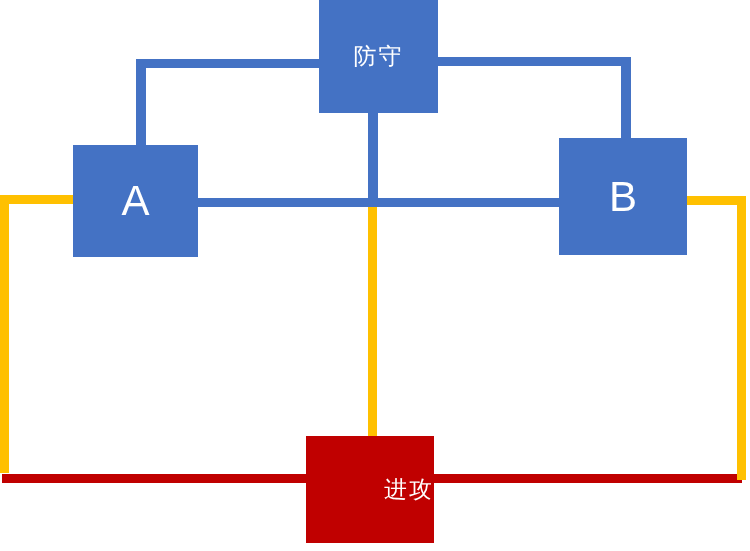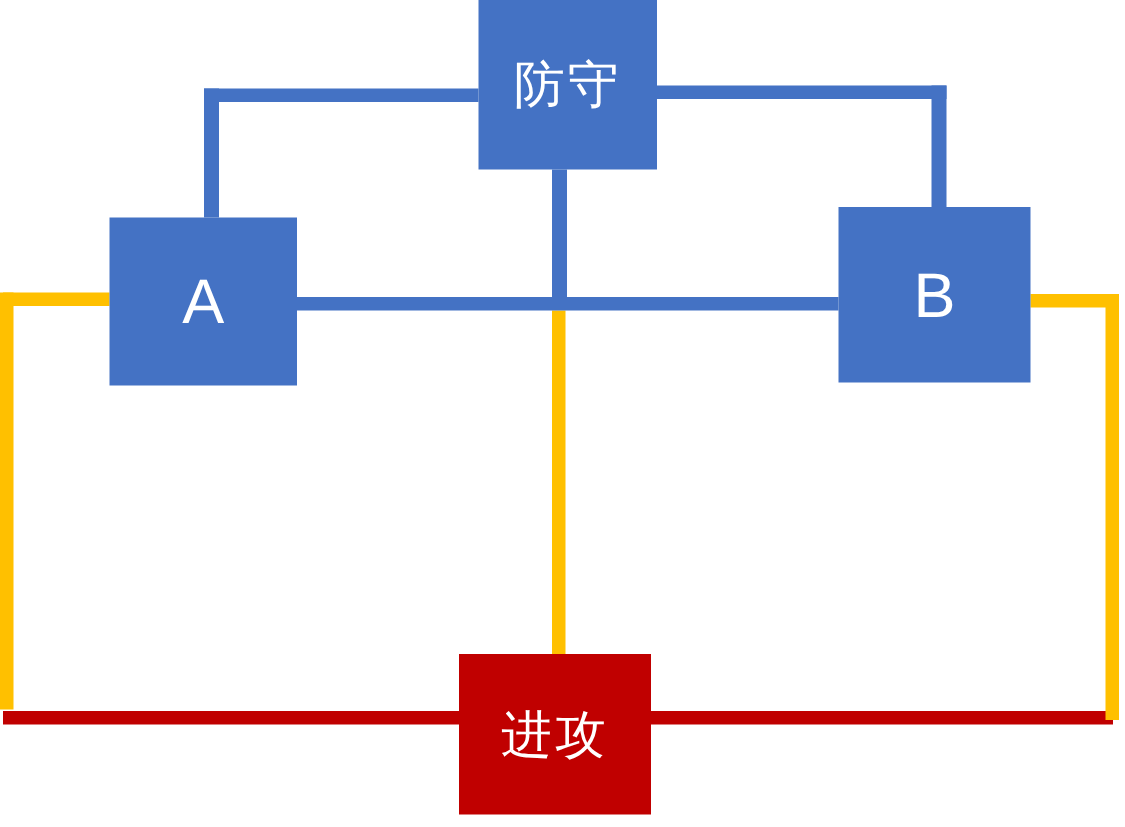--- a/index.html
+++ b/index.html
@@ -20,21 +20,21 @@
     display: flex;
     align-items: center;
     justify-content: center;
     color: var(--text, #ffffff);
     z-index: 4;
     box-sizing: border-box;
   }
   .node.blue { background: var(--node-blue, #4472C4); }
   .node.red  { background: var(--node-red, #C00000); }
   .node-label { line-height: 1; user-select: none; }
-  .cjk-label { font-size: 34px; letter-spacing: 2px; }
+  .cjk-label { font-size: 23px; letter-spacing: 2px; }
   .latin-label { font-size: 42px; }
   .line { position: absolute; }
   .line.blue   { background: var(--connector-blue, #4472C4); z-index: 3; }
   .line.yellow { background: var(--line-yellow, #FFC000); z-index: 2; }
   .line.darkred{ background: var(--line-dark-red, #C00000); z-index: 1; }
 
   
   #line-defense-a-h      { left: 136px; top: 59px;  width: 183px; height: 9px; }
   #line-defense-a-v      { left: 136px; top: 59px;  width: 10px;  height: 86px; }
   #line-defense-b-h      { left: 438px; top: 57px;  width: 193px; height: 9px; }
@@ -49,21 +49,21 @@
   #yellow-right-v  { left: 737px; top: 196px; width: 9px;   height: 284px; }
   #yellow-center-v { left: 368px; top: 207px; width: 9px;   height: 229px; }
 
   
   #baseline { left: 2px; top: 474px; width: 740px; height: 9px; }
 
   
   #node-defense { left: 319px; top: 0px;   width: 119px; height: 113px; }
   #node-a       { left: 73px;  top: 145px; width: 125px; height: 112px; }
   #node-b       { left: 559px; top: 138px; width: 128px; height: 117px; }
-  #node-attack  { left: 306px; top: 436px; width: 128px; height: 107px; }
+  #node-attack  { left: 306px; top: 436px; width: 128px; height: 107px; justify-content: flex-end; }
 </style>
 </head>
 <body>
 
 <div class="canvas">
 
   <div class="line darkred" id="baseline"></div>
 
   <div class="line yellow" id="yellow-left-h"></div>
   <div class="line yellow" id="yellow-left-v"></div>

